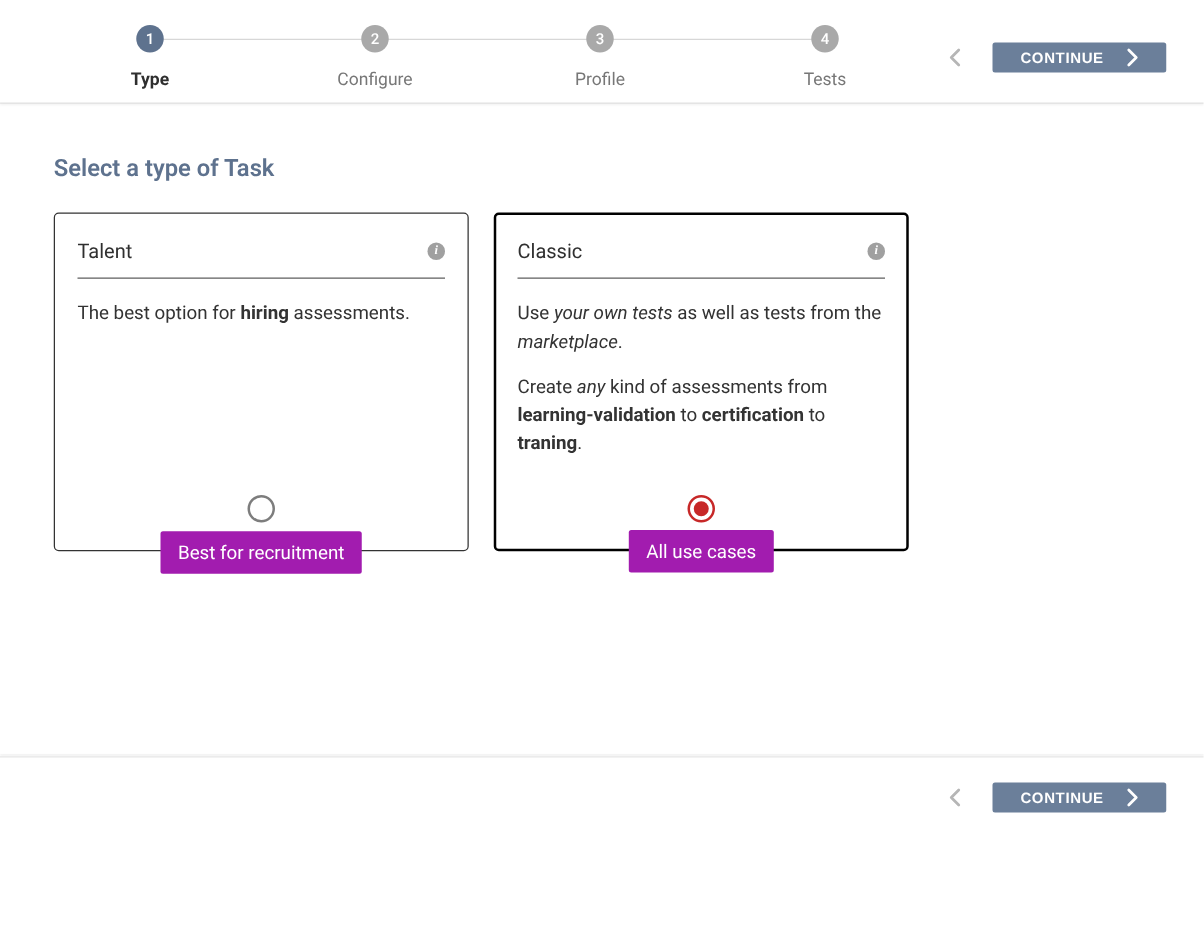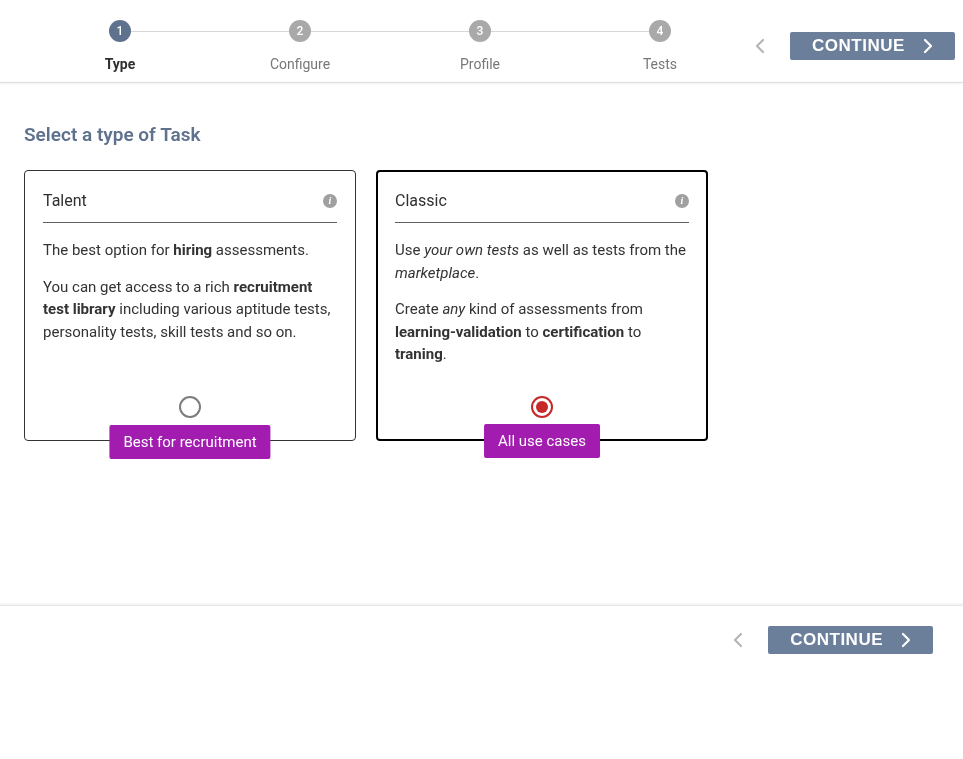--- a/index.html
+++ b/index.html
@@ -66,31 +66,31 @@
       display: flex; align-items: center; justify-content: center;
       color: #b6b6b6;
       cursor: pointer;
       background: transparent; border: none;
     }
     .continue-btn {
       background: #6b7f9a;
       color: #fff;
       border: none;
       padding: 4px 22px;
-      font-size: 17px;
+      font-size: 12px;
       font-weight: 700;
       letter-spacing: 0.5px;
       display: flex; align-items: center; gap: 18px;
       cursor: pointer;
       border-radius: 2px;
     }
     .continue-btn .chev { font-size: 14px; }
 
     .content {
-      padding: 40px 34px 60px 24px;
+      padding: 40px 34px 60px 43px;
       box-shadow: 0 0 2px rgba(0,0,0,0.08);
       margin: 0 0 2px 0;
       min-height: 520px;
     }
     .section-title {
       font-size: 19px;
       font-weight: 600;
       color: #5e728e;
       margin-bottom: 24px;
     }
@@ -225,23 +225,20 @@
 
     <div class="card">
       <div class="card-header">
         <span class="card-title">Talent</span>
         <span class="info-icon">i</span>
       </div>
       <div class="card-body">
         <p>
           <span>The best option for </span><b>hiring</b><span> assessments.</span>
         </p>
-        <p>
-          <span>You can get access to a rich </span><b>recruitment test library</b><span> including various aptitude tests, personality tests, skill tests and so on.</span>
-        </p>
       </div>
       <div class="radio-wrap">
         <div class="radio"></div>
       </div>
       <div class="tag blue">Best for recruitment</div>
     </div>
 
     <div class="card selected">
       <div class="card-header">
         <span class="card-title">Classic</span>

